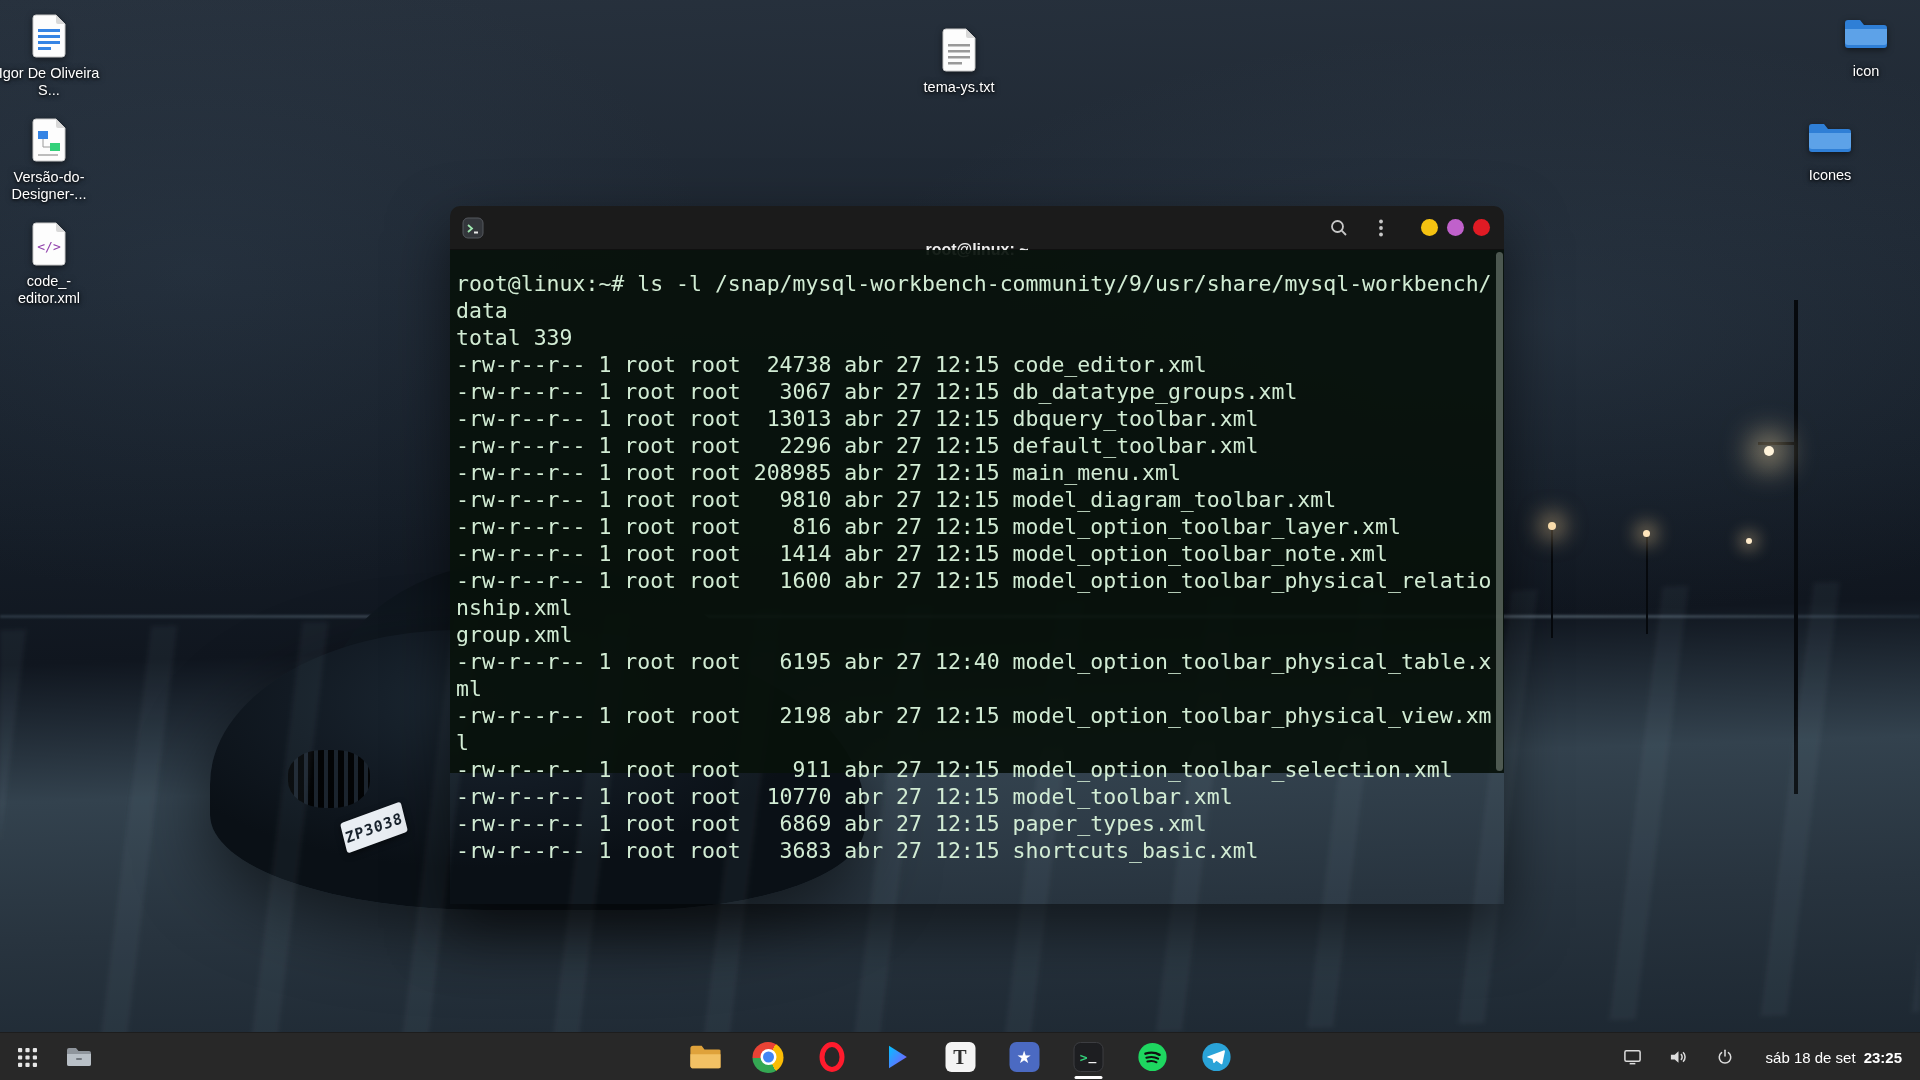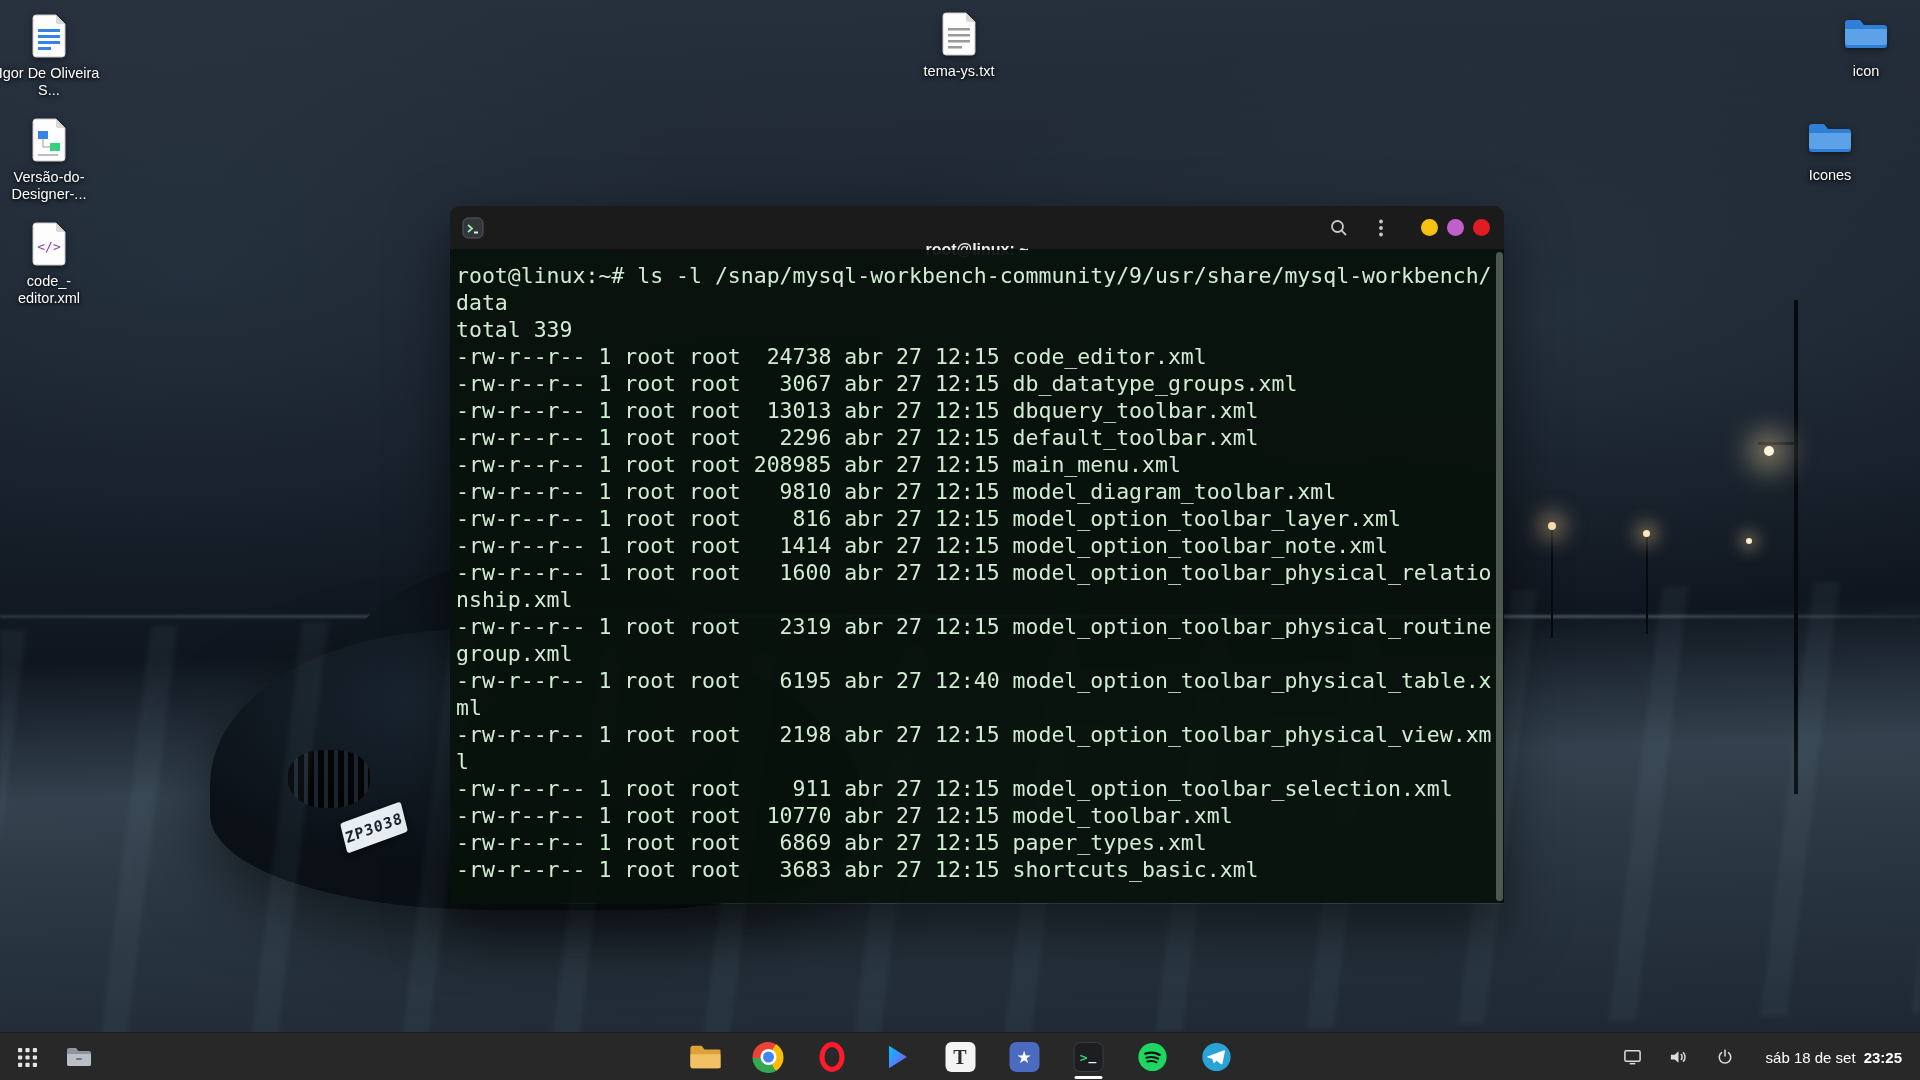--- a/index.html
+++ b/index.html
@@ -66,21 +66,21 @@
   .t-title { position:absolute; left:0; right:0; text-align:center;
     color:#ededed; font-size:16px; font-weight:700; pointer-events:none;margin-top:44px; }
   .t-actions { margin-left:auto; display:flex; align-items:center; gap:18px; z-index:2; }
   .t-iconbtn { display:flex; align-items:center; justify-content:center; width:24px; height:24px; }
   .t-btns { display:flex; align-items:center; gap:9px; margin-left:10px; }
   .t-btn { width:17px; height:17px; border-radius:50%; display:inline-block; }
   .t-btn.min { background:#f5c211; }
   .t-btn.max { background:#c061cb; }
   .t-btn.close { background:#e01b24; }
 
-  .t-body { position:relative; height:653px; background:rgba(7,17,11,0.93); padding:12px 14px 0 6px; }
+  .t-body { position:relative; height:523px; background:rgba(7,17,11,0.93); padding:20px 14px 0 6px; }
   .t-line { white-space:pre; font-family:"DejaVu Sans Mono", monospace; font-size:21.5px; line-height:27px;
     color:#d2ecd4; font-variant-ligatures:none; }
   .t-scrollbar { position:absolute; top:0; right:1px; width:7px; height:100%; }
   .t-scrollbar .thumb { position:absolute; top:2px; bottom:2px; left:0; right:0;
     background:rgba(160,172,162,0.45); border-radius:4px; }
 
   
   .taskbar { position:absolute; left:0; bottom:0; width:1920px; height:48px; background:#282828;
     border-top:1px solid #1d1d1d; }
   .tb-btn { background:none; border:none; padding:0; margin:0; width:46px; height:48px;
@@ -166,21 +166,21 @@
   <span class="glyph">
     <svg width="38" height="46" viewBox="0 0 38 46">
         <path d="M3 5 q0-3 3-3 h20 l9 9 v30 q0 3-3 3 H6 q-3 0-3-3 z" fill="#fdfdfd" stroke="#c9c9c9"></path>
         <path d="M26 2 l9 9 h-7 q-2 0-2-2 z" fill="#d8d8d8"></path>
         <text x="19" y="30" text-anchor="middle" font-size="13" font-family="DejaVu Sans Mono, monospace" fill="#9141ac">&lt;/&gt;</text>
       </svg>
   </span>
   <span class="lbl">code_-editor.xml</span>
 </div>
 
-<div class="desk-icon" style="left:907px; top:10px;justify-content:space-between;">
+<div class="desk-icon" style="left:907px; top:26px;justify-content:space-between;">
   <span class="glyph">
     <svg width="38" height="46" viewBox="0 0 38 46">
         <path d="M3 5 q0-3 3-3 h20 l9 9 v30 q0 3-3 3 H6 q-3 0-3-3 z" fill="#fdfdfd" stroke="#c9c9c9"></path>
         <path d="M26 2 l9 9 h-7 q-2 0-2-2 z" fill="#d8d8d8"></path>
         <rect x="8" y="17" width="22" height="2.5" fill="#9a9a9a"></rect>
         <rect x="8" y="23" width="22" height="2.5" fill="#9a9a9a"></rect>
         <rect x="8" y="29" width="22" height="2.5" fill="#9a9a9a"></rect>
         <rect x="8" y="35" width="14" height="2.5" fill="#9a9a9a"></rect>
       </svg>
   </span>
@@ -246,21 +246,20 @@
         <div class="t-line">-rw-r--r-- 1 root root  24738 abr 27 12:15 code_editor.xml</div>
         <div class="t-line">-rw-r--r-- 1 root root   3067 abr 27 12:15 db_datatype_groups.xml</div>
         <div class="t-line">-rw-r--r-- 1 root root  13013 abr 27 12:15 dbquery_toolbar.xml</div>
         <div class="t-line">-rw-r--r-- 1 root root   2296 abr 27 12:15 default_toolbar.xml</div>
         <div class="t-line">-rw-r--r-- 1 root root 208985 abr 27 12:15 main_menu.xml</div>
         <div class="t-line">-rw-r--r-- 1 root root   9810 abr 27 12:15 model_diagram_toolbar.xml</div>
         <div class="t-line">-rw-r--r-- 1 root root    816 abr 27 12:15 model_option_toolbar_layer.xml</div>
         <div class="t-line">-rw-r--r-- 1 root root   1414 abr 27 12:15 model_option_toolbar_note.xml</div>
         <div class="t-line">-rw-r--r-- 1 root root   1600 abr 27 12:15 model_option_toolbar_physical_relatio</div>
         <div class="t-line">nship.xml</div>
-        <div class="t-line">-rw-r--r-- 1 root root   2319 abr 27 12:15 model_option_toolbar_physical_routine</div>
         <div class="t-line">group.xml</div>
         <div class="t-line">-rw-r--r-- 1 root root   6195 abr 27 12:40 model_option_toolbar_physical_table.x</div>
         <div class="t-line">ml</div>
         <div class="t-line">-rw-r--r-- 1 root root   2198 abr 27 12:15 model_option_toolbar_physical_view.xm</div>
         <div class="t-line">l</div>
         <div class="t-line">-rw-r--r-- 1 root root    911 abr 27 12:15 model_option_toolbar_selection.xml</div>
         <div class="t-line">-rw-r--r-- 1 root root  10770 abr 27 12:15 model_toolbar.xml</div>
         <div class="t-line">-rw-r--r-- 1 root root   6869 abr 27 12:15 paper_types.xml</div>
         <div class="t-line">-rw-r--r-- 1 root root   3683 abr 27 12:15 shortcuts_basic.xml</div>
       </div>

